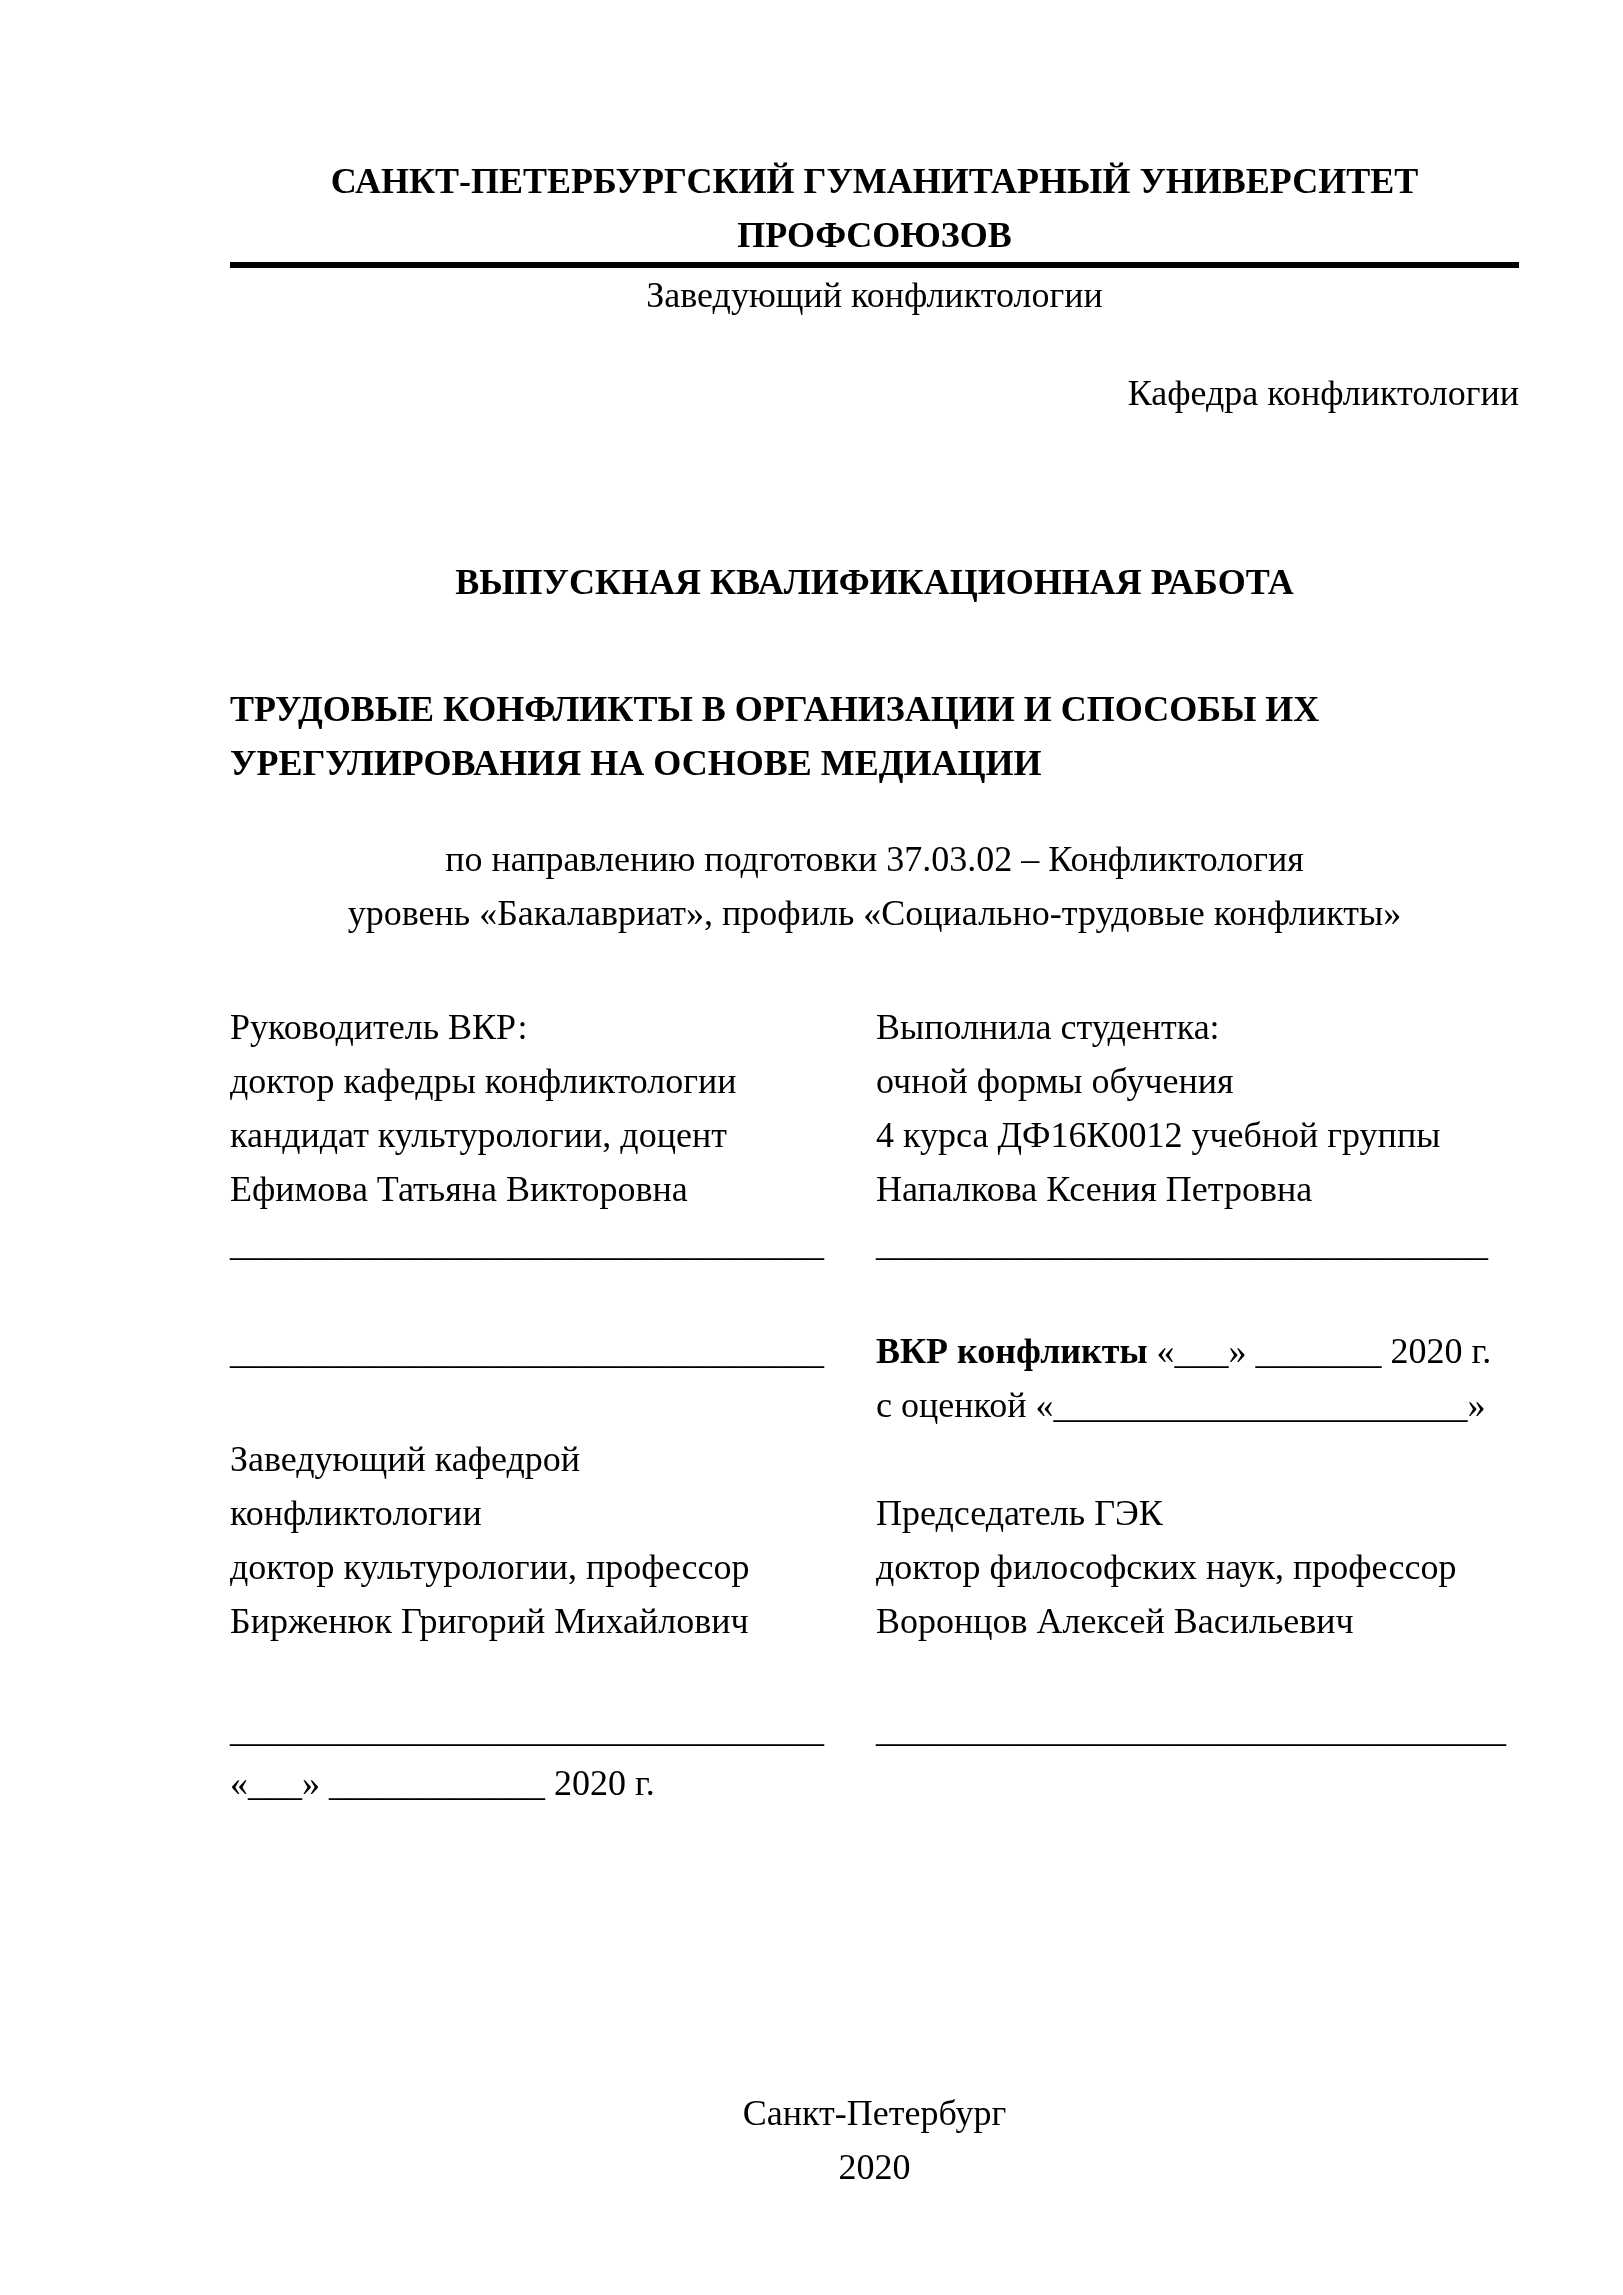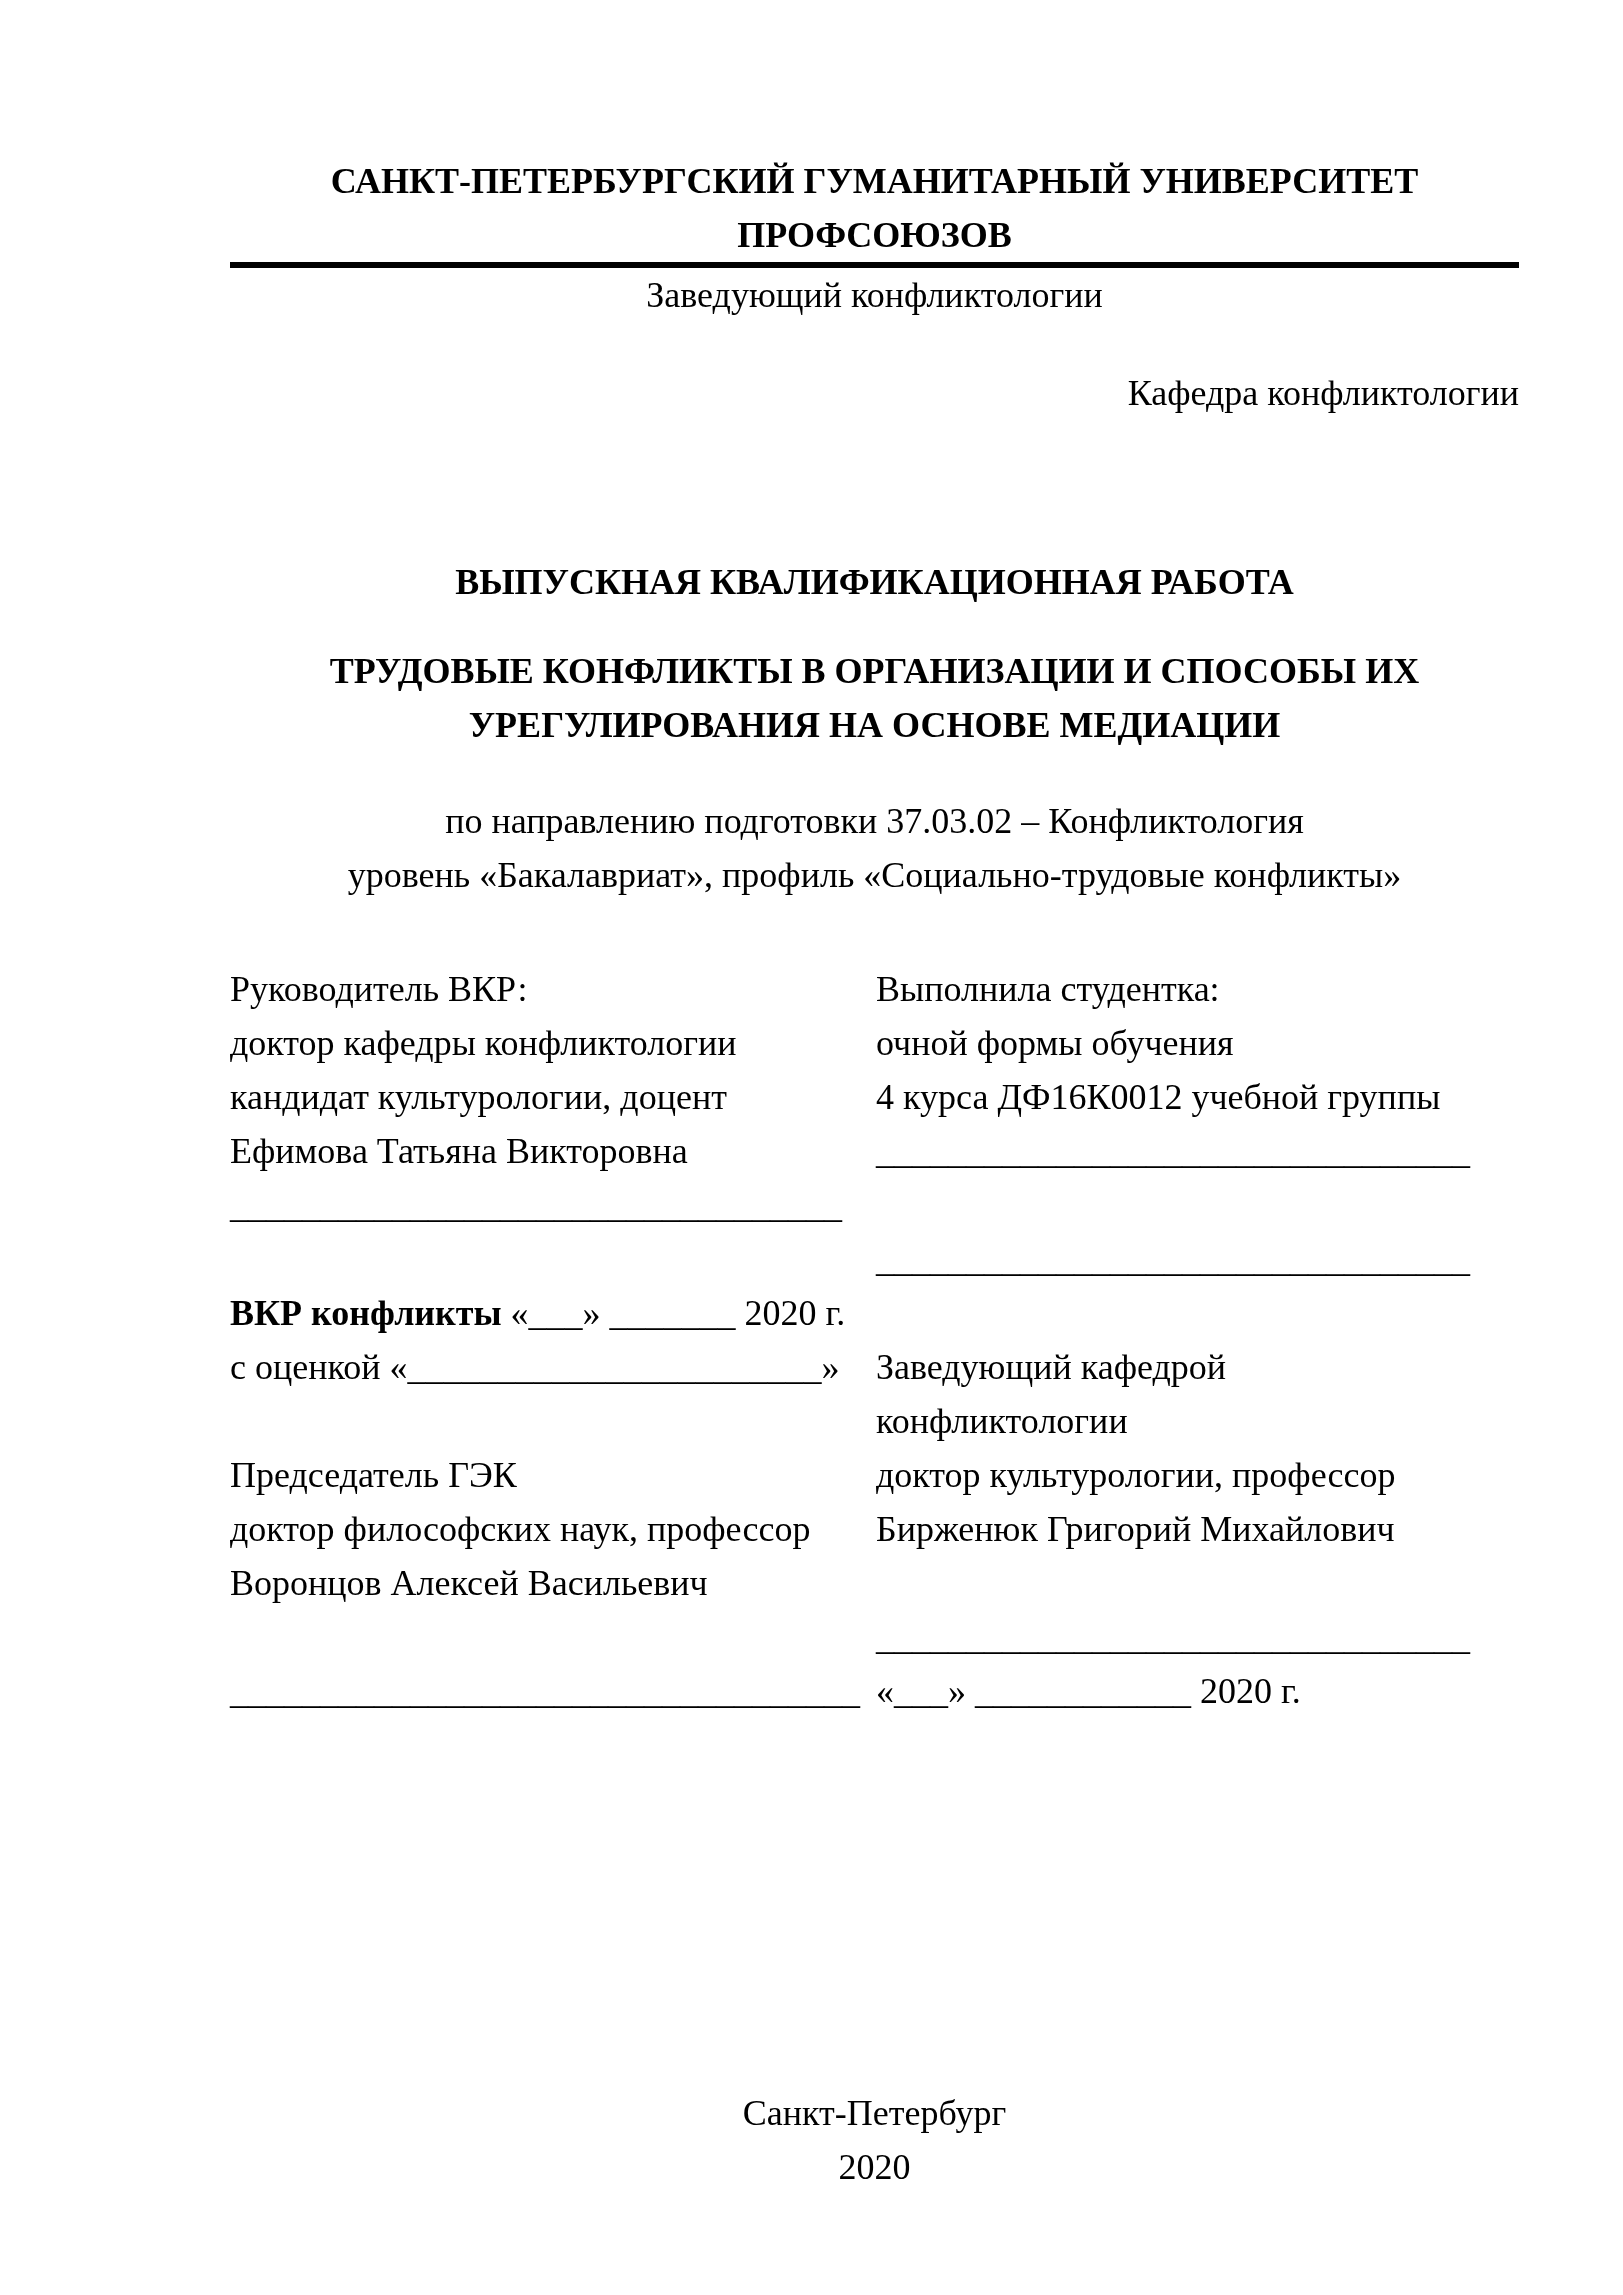--- a/index.html
+++ b/index.html
@@ -13,21 +13,21 @@
     font-size:36px;line-height:1.5;color:#000;
   }
   .bold{font-weight:bold;}
   .university{
     font-weight:bold;text-align:center;
     border-bottom:6.3px solid #000;
   }
   .faculty{text-align:center;}
   .department{text-align:right;margin-top:44px;}
   .worktype{margin-top:135px;font-weight:bold;text-align:center;}
-  .title{margin-top:35px;font-weight:bold;text-align:center;}
+  .title{margin-top:73px;font-weight:bold;}
   .program{margin-top:42px;text-align:center;}
   .siggrid{
     display:grid;
     grid-template-columns:646px 1fr;
     margin-top:60px;
   }
   .cell{min-height:54px;white-space:nowrap;}
   .footer{
     position:absolute;left:230px;right:104px;bottom:101px;
     text-align:center;
@@ -60,20 +60,21 @@
     <div class="cell">Руководитель ВКР:</div>
     <div class="cell">Выполнила студентка:</div>
 
     <div class="cell">доктор кафедры конфликтологии</div>
     <div class="cell">очной формы обучения</div>
 
     <div class="cell">кандидат культурологии, доцент</div>
     <div class="cell">4 курса ДФ16К0012 учебной группы</div>
 
     <div class="cell">Ефимова Татьяна Викторовна</div>
+    <div class="cell">Напалкова Ксения Петровна</div>
 
     <div class="cell">_________________________________</div>
     <div class="cell">__________________________________</div>
 
     <div class="cell"></div>
     <div class="cell"></div>
 
     <div class="cell">_________________________________</div>
     <div class="cell"><span class="bold">ВКР конфликты</span> <span>«___» _______ 2020 г.</span></div>
 

